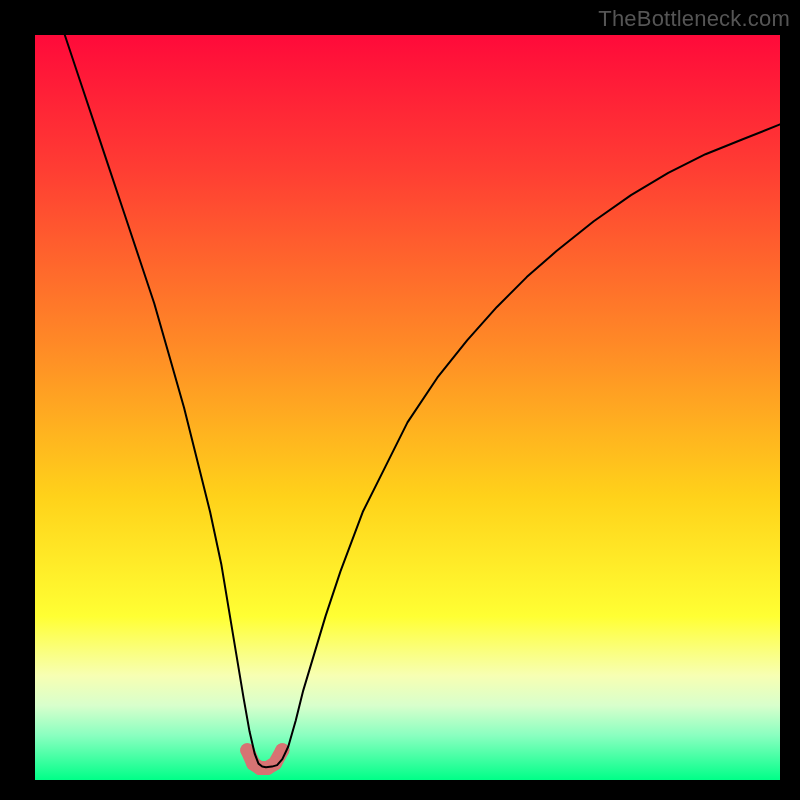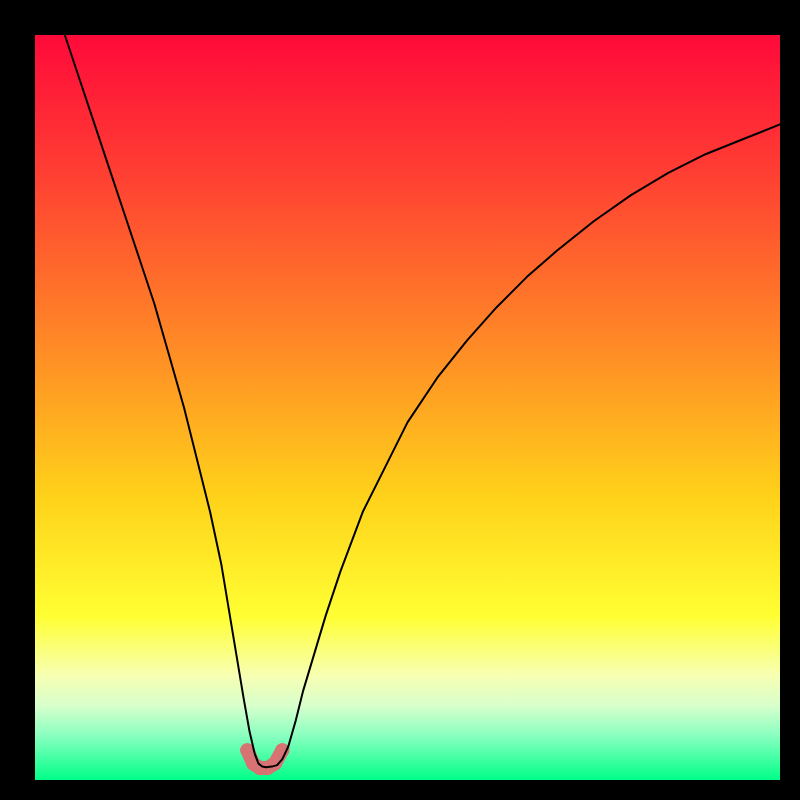--- a/index.html
+++ b/index.html
@@ -53,13 +53,14 @@
   <svg class="curve-layer" xmlns="http://www.w3.org/2000/svg" viewBox="0 0 745 745">
       <path d="M 212.32 715.20 L 218.28 728.61 L 224.99 733.08 L 232.44 733.08 L 239.89 728.61 L 247.34 715.20" fill="none" stroke="#d77373" stroke-width="14" stroke-linecap="round" stroke-linejoin="round"></path>
       <circle cx="212.32" cy="715.20" r="7" fill="#d77373"></circle>
       <circle cx="218.28" cy="728.61" r="7" fill="#d77373"></circle>
       <circle cx="224.99" cy="733.08" r="7" fill="#d77373"></circle>
       <circle cx="232.44" cy="733.08" r="7" fill="#d77373"></circle>
       <circle cx="239.89" cy="728.61" r="7" fill="#d77373"></circle>
       <circle cx="247.34" cy="715.20" r="7" fill="#d77373"></circle>
       <path d="M 29.80 0.00 L 44.70 44.70 L 59.60 89.40 L 74.50 134.10 L 89.40 178.80 L 104.30 223.50 L 119.20 268.20 L 134.10 320.35 L 149.00 372.50 L 163.90 432.10 L 175.07 476.80 L 186.25 528.95 L 193.70 573.65 L 201.15 618.35 L 208.60 663.05 L 214.56 696.58 L 219.77 718.92 L 223.50 728.61 L 227.22 731.59 L 230.95 732.34 L 236.91 731.59 L 242.13 730.10 L 247.34 724.14 L 253.30 711.48 L 260.75 685.40 L 268.20 655.60 L 279.38 618.35 L 290.55 581.10 L 305.45 536.40 L 327.80 476.80 L 350.15 432.10 L 372.50 387.40 L 402.30 342.70 L 432.10 305.45 L 461.90 271.93 L 491.70 242.12 L 521.50 216.05 L 558.75 186.25 L 596.00 160.17 L 633.25 137.83 L 670.50 119.20 L 707.75 104.30 L 745.00 89.40" fill="none" stroke="#000000" stroke-width="2" stroke-linecap="round" stroke-linejoin="round"></path>
     </svg>
+  <div class="watermark">TheBottleneck.com</div>
 </div>
 
 </body></html>

